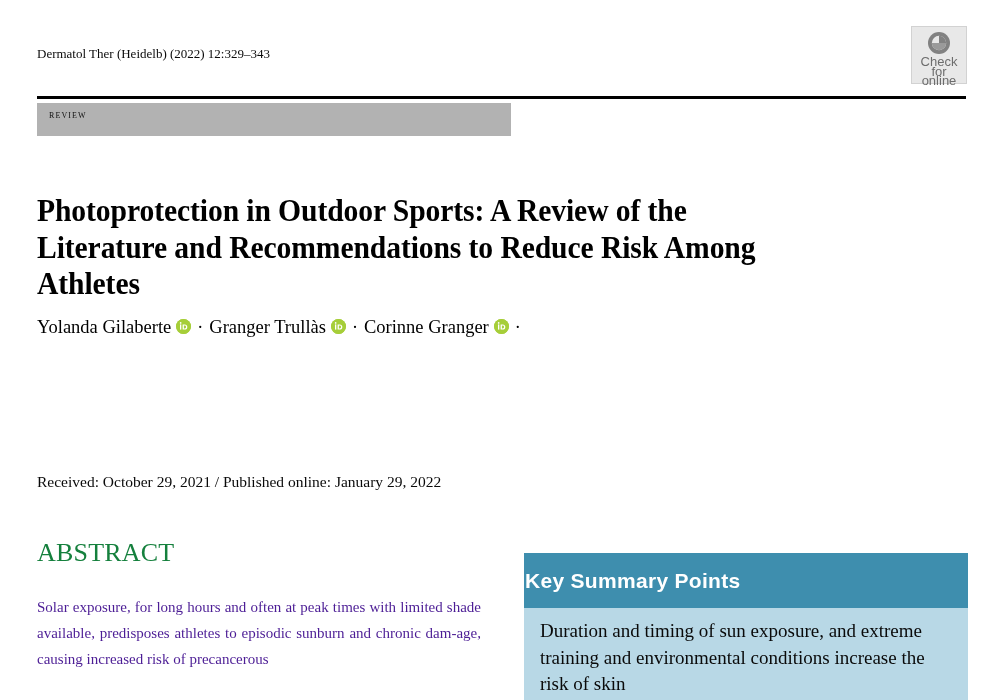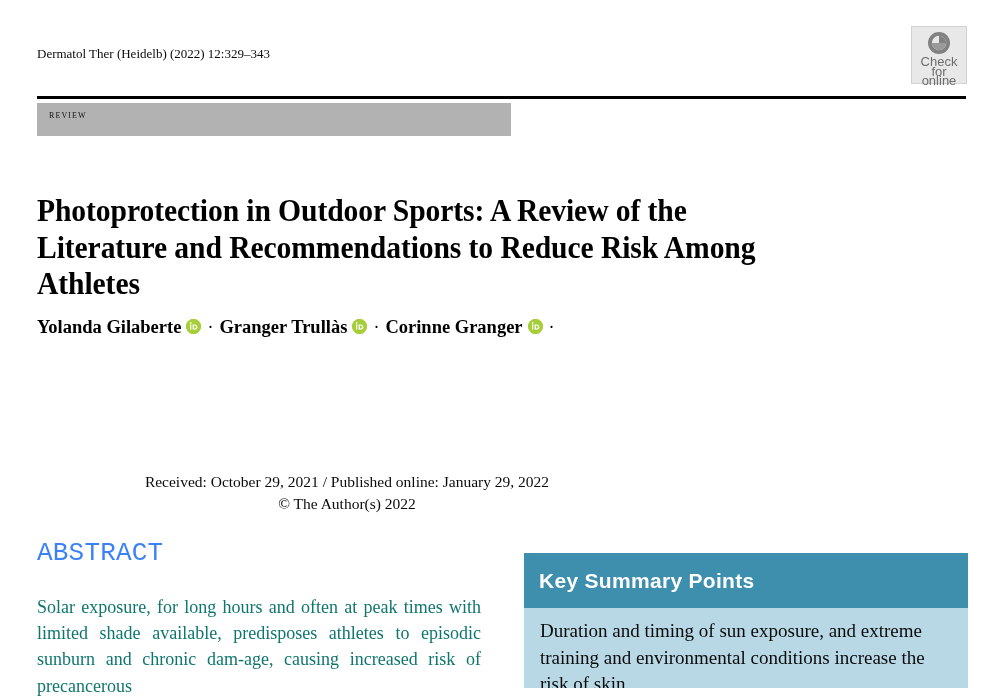--- a/index.html
+++ b/index.html
@@ -116,21 +116,21 @@
   .authors {
     position: absolute;
     left: 37px;
     top: 309px;
     width: 900px;
     font-family: "Liberation Serif", serif;
     font-size: 18.5px;
     line-height: 36px;
     color: #000000;
   }
-  .author-name { white-space: nowrap; font-weight: bold; }
+  .author-name { white-space: nowrap; }
   .orcid {
     display: inline-block;
     width: 15px;
     height: 15px;
     border-radius: 50%;
     background: #a6ce39;
     position: relative;
     vertical-align: -1px;
     margin-left: 5px;
     margin-right: 2px;
@@ -145,76 +145,76 @@
   .received {
     position: absolute;
     left: 37px;
     top: 471px;
     width: 620px;
     font-family: "Liberation Serif", serif;
     font-size: 15.5px;
     line-height: 22px;
     color: #0a0a0a;
   }
-  .received div { white-space: nowrap; text-align: center; }
+  .received div { white-space: nowrap; }
 
   
   .abstract-heading {
     position: absolute;
     left: 37px;
     top: 538px;
-    font-family: Liberation Mono, monospace;
+    font-family: Liberation Serif, serif;
     font-size: 26px;
     font-weight: normal;
     letter-spacing: 0.2px;
-    color: #3b82f6;
+    color: #15803d;
   }
   .abstract-body {
     position: absolute;
     left: 37px;
     top: 594px;
     width: 444px;
     height: 106px;
     overflow: hidden;
     font-family: "Liberation Serif", serif;
-    font-size: 18px;
+    font-size: 15px;
     line-height: 26.2px;
     text-align: justify;
     text-justify: inter-word;
-    color: #0f766e;
+    color: #4c1d95;
     hyphens: manual;
   }
 
   
   .ksp-box {
     position: absolute;
     left: 524px;
     top: 553px;
     width: 444px;
     height: 147px;
     overflow: hidden;
   }
   .ksp-header {
     height: 55px;
     background: #3e8eae;
     display: flex;
     align-items: center;
-    padding-left: 15px;
+    padding-left: 1px;
     box-sizing: border-box;
   }
   .ksp-title {
     font-family: "Liberation Sans", sans-serif;
     font-size: 21px;
     font-weight: bold;
     color: #ffffff;
     letter-spacing: 0.3px;
   }
   .ksp-body {
     background: #b8d8e6;
-    height: 80px;
+    height: 92px;
     padding: 10px 16px 0 16px;
     box-sizing: border-box;
     overflow: hidden;
   }
   .ksp-point {
     font-family: "Liberation Serif", serif;
     font-size: 19px;
     line-height: 26.5px;
     color: #0a0a0a;
   }
@@ -264,21 +264,20 @@
           </svg></span></span><span class="author-sep">·</span><span class="author-name"><span>Corinne Granger</span><span class="orcid"><svg viewBox="0 0 15 15" width="15" height="15" aria-hidden="true">
             <circle cx="7.5" cy="7.5" r="7.5" fill="#a6ce39"></circle>
             <rect x="4" y="5.4" width="1.3" height="5.2" fill="#ffffff"></rect>
             <circle cx="4.65" cy="3.9" r="0.85" fill="#ffffff"></circle>
             <path d="M6.6 5.4 h2.1 a2.6 2.6 0 0 1 0 5.2 H6.6 Z M7.9 6.55 v2.9 h0.75 a1.45 1.45 0 0 0 0-2.9 Z" fill="#ffffff"></path>
           </svg></span></span><span class="author-sep">·</span><br>
   </div>
 
   <div class="received">
     <div>Received: October 29, 2021 / Published online: January 29, 2022</div>
-    <div>© The Author(s) 2022</div>
   </div>
 
   <div class="abstract-heading">ABSTRACT</div>
   <div class="abstract-body">Solar exposure, for long hours and often at peak times with limited shade available, predisposes athletes to episodic sunburn and chronic dam-age, causing increased risk of precancerous</div>
 
   <div class="ksp-box">
     <div class="ksp-header">
       <span class="ksp-title">Key Summary Points</span>
     </div>
     <div class="ksp-body">

